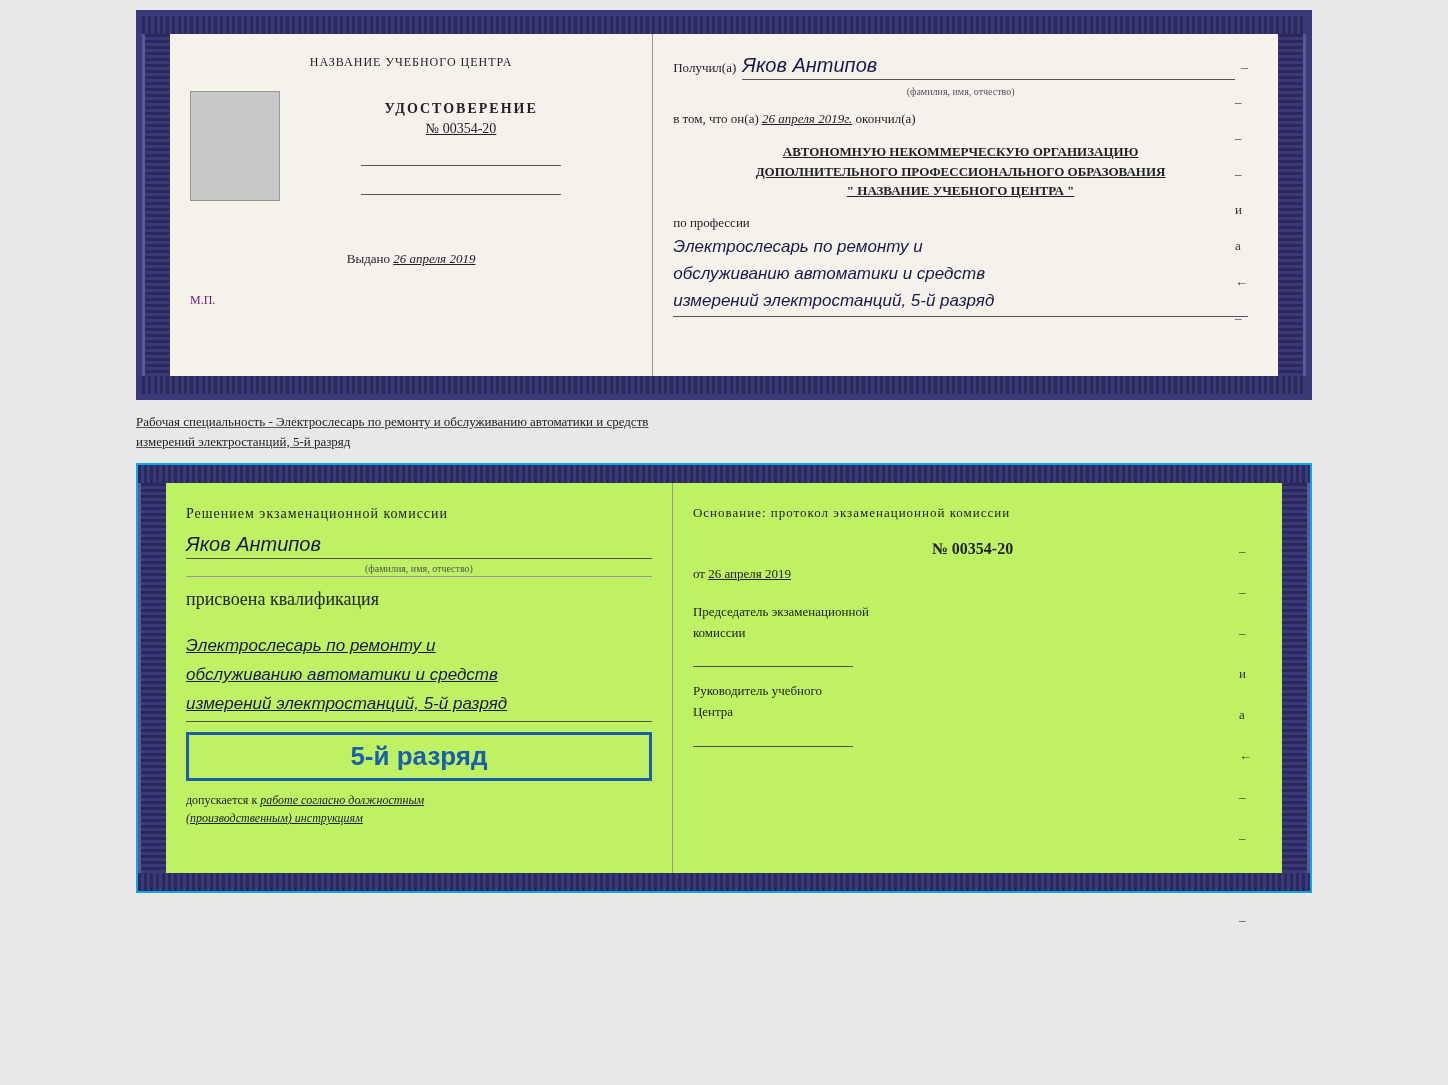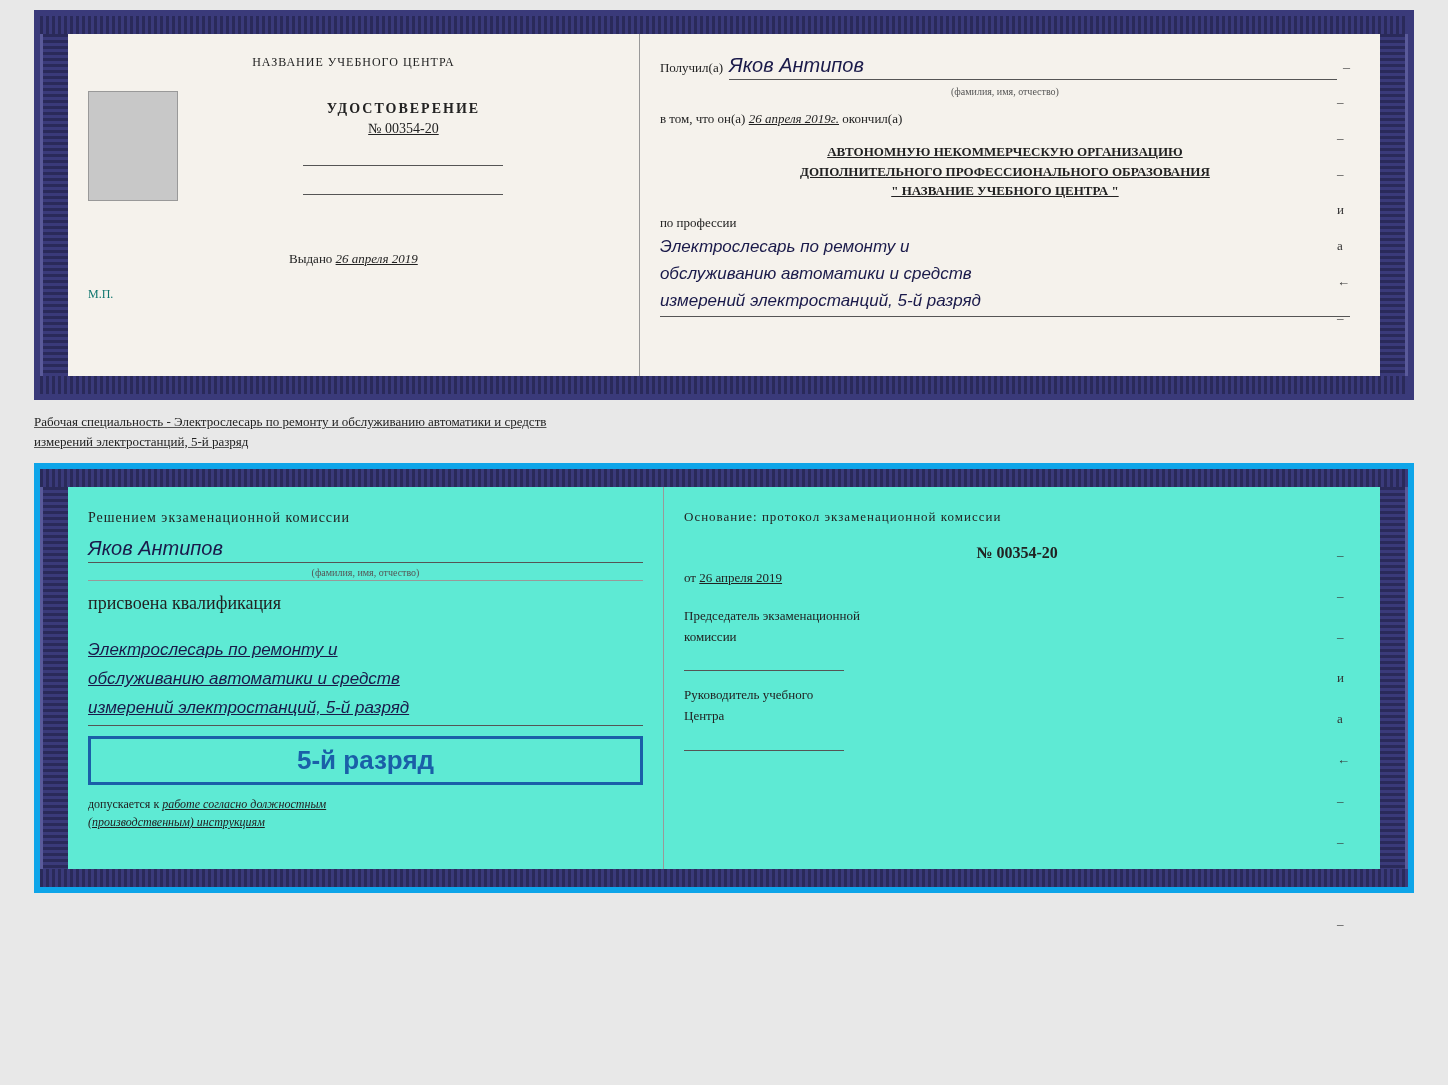--- a/index.html
+++ b/index.html
@@ -8,21 +8,21 @@
       font-family: 'Times New Roman', serif;
       width: 1448px;
       min-height: 1085px;
       display: flex;
       flex-direction: column;
       align-items: center;
       padding: 10px;
     }
 
     .document-wrapper {
-      width: 1380px;
+      width: 1176px;
       display: flex;
       flex-direction: column;
       gap: 8px;
     }
 
     
     .cert-top {
       display: flex;
       width: 100%;
       border: 6px solid #3a3a7a;
@@ -151,22 +151,22 @@
       margin-top: 10px;
     }
 
     .cert-issued-date {
       font-style: italic;
       text-decoration: underline;
     }
 
     .cert-mp {
       font-size: 12px;
-      color: #0f766e;
-      margin-top: 20px;
+      color: #701a75;
+      margin-top: 26px;
       align-self: flex-start;
     }
 
     
     .cert-right-panel {
       flex: 1.3;
       display: flex;
       flex-direction: column;
       padding: 20px 30px 20px 20px;
       position: relative;
@@ -250,22 +250,22 @@
       line-height: 1.5;
       padding: 4px 0;
       text-decoration-line: underline;
       text-decoration-color: #555;
     }
 
     
     .cert-bottom {
       display: flex;
       width: 100%;
-      border: 6px solid #0ea5e9;
-      background: #5eead4;
+      border: 2px solid #0ea5e9;
+      background: #bef264;
       min-height: 430px;
       position: relative;
     }
 
     .cert-bottom::before {
       content: '';
       position: absolute;
       top: 0; left: 0; right: 0; bottom: 0;
       border: 3px solid #5a5a9a;
       pointer-events: none;

